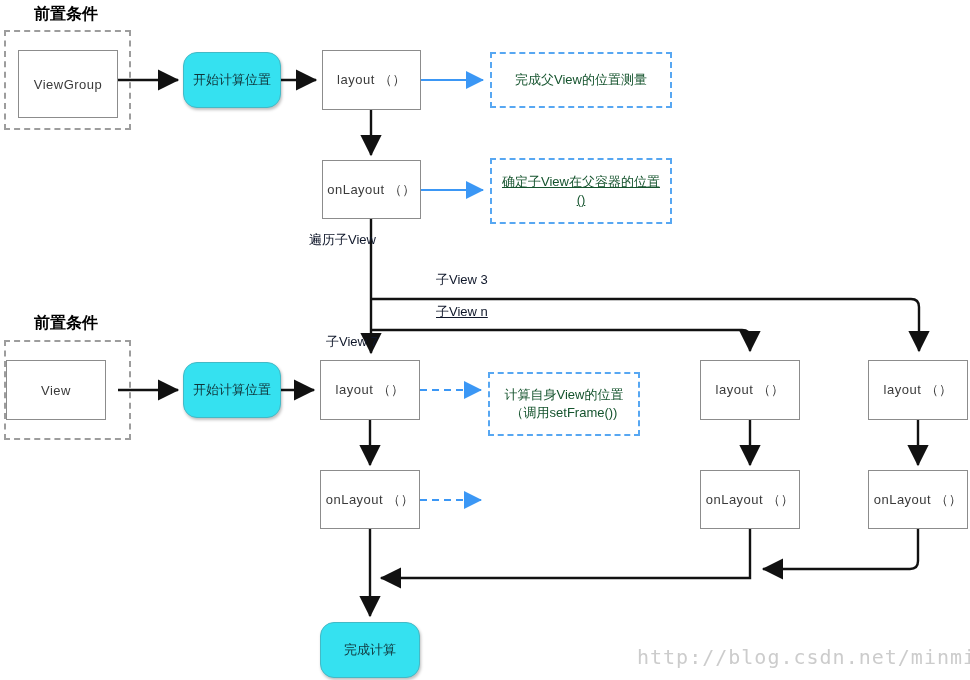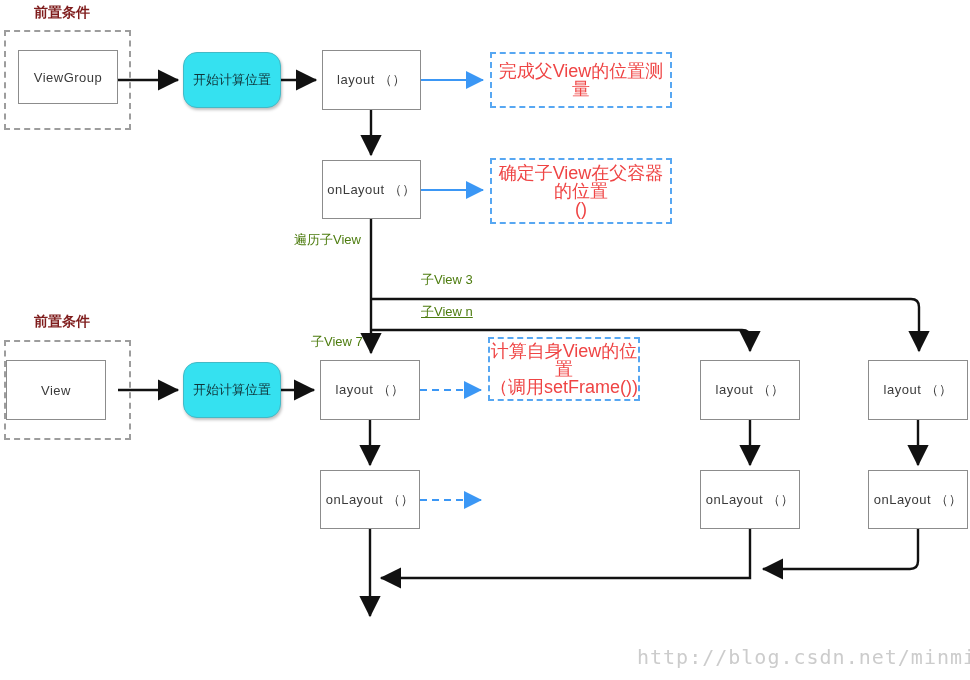--- a/index.html
+++ b/index.html
@@ -14,26 +14,26 @@
     display:flex;align-items:center;justify-content:center;
     font-size:13px;letter-spacing:.5px;
   }
   .dashed-group{border:2px dashed #9d9d9d;background:transparent;}
   .cyan{
     background:#35e1f0;border:1px solid #43b9c6;border-radius:14px;
     color:#10343a;display:flex;align-items:center;justify-content:center;
     font-size:13px;box-shadow:1px 2px 3px rgba(0,0,0,.25);
   }
   .note{
-    border:2px dashed #57a7f2;color:#ef4444;background:#fff;
+    border:2px dashed #57a7f2;color:#14532d;background:#fff;
     display:flex;flex-direction:column;align-items:center;justify-content:center;
-    font-size:18px;line-height:18px;text-align:center;
+    font-size:13px;line-height:18px;text-align:center;
   }
-  .red-label{color:#7f1d1d;font-weight:bold;font-size:14px;}
-  .edge-label{font-size:13px;color:#4d7c0f;white-space:nowrap;}
+  .red-label{color:#000000;font-weight:bold;font-size:16px;}
+  .edge-label{font-size:13px;color:#0f172a;white-space:nowrap;margin-left:15px;}
   .watermark{
     font-family:"DejaVu Sans Mono","Liberation Mono",monospace;
     font-size:20px;color:#cccccc;letter-spacing:1px;white-space:nowrap;
   }
 </style>
 </head>
 <body>
 
 <div id="canvas">
 
@@ -72,62 +72,63 @@
     <g stroke="#3b97f5" stroke-width="2" fill="none" stroke-dasharray="7 5">
       <path d="M420 390 H481" marker-end="url(#abl)"></path>
       <path d="M420 500 H481" marker-end="url(#abl)"></path>
     </g>
   </svg>
 
   <div class="abs red-label" style="left:34px;top:4px;">前置条件</div>
 
   <div class="abs dashed-group" style="left:4px;top:30px;width:127px;height:100px;"></div>
 
-  <div class="abs node" style="left:18px;top:50px;width:100px;height:54px;">ViewGroup</div>
+  <div class="abs node" style="left:18px;top:50px;width:100px;height:68px;">ViewGroup</div>
 
   <div class="abs cyan" style="left:183px;top:52px;width:98px;height:56px;">开始计算位置</div>
 
   <div class="abs node" style="left:322px;top:50px;width:99px;height:60px;">layout （）</div>
 
   <div class="abs note" style="left:490px;top:52px;width:182px;height:56px;">
     <span>完成父View的位置测量</span>
   </div>
 
   <div class="abs node" style="left:322px;top:160px;width:99px;height:59px;">onLayout （）</div>
 
-  <div class="abs note" style="left:490px;top:158px;width:182px;height:66px;">
+  <div class="abs note" style="left:490px;top:158px;width:182px;height:66px;text-decoration:underline;">
     <span>确定子View在父容器的位置</span>
     <span>()</span>
   </div>
 
   <div class="abs edge-label" style="left:294px;top:231px;">遍历子View</div>
   <div class="abs edge-label" style="left:421px;top:271px;">子View 3</div>
   <div class="abs edge-label" style="left:421px;top:303px;text-decoration:underline;">子View n</div>
   <div class="abs edge-label" style="left:311px;top:333px;">子View 7</div>
 
   <div class="abs red-label" style="left:34px;top:313px;">前置条件</div>
 
   <div class="abs dashed-group" style="left:4px;top:340px;width:127px;height:100px;"></div>
 
   <div class="abs node" style="left:6px;top:360px;width:100px;height:60px;">View</div>
 
   <div class="abs cyan" style="left:183px;top:362px;width:98px;height:56px;">开始计算位置</div>
 
   <div class="abs node" style="left:320px;top:360px;width:100px;height:60px;">layout （）</div>
 
-  <div class="abs note" style="left:488px;top:337px;width:152px;height:64px;">
+  <div class="abs note" style="left:488px;top:372px;width:152px;height:64px;">
     <span>计算自身View的位置</span>
     <span>（调用setFrame())</span>
   </div>
 
   <div class="abs node" style="left:320px;top:470px;width:100px;height:59px;">onLayout （）</div>
 
 
   <div class="abs node" style="left:700px;top:360px;width:100px;height:60px;">layout （）</div>
   <div class="abs node" style="left:700px;top:470px;width:100px;height:59px;">onLayout （）</div>
 
   <div class="abs node" style="left:868px;top:360px;width:100px;height:60px;">layout （）</div>
   <div class="abs node" style="left:868px;top:470px;width:100px;height:59px;">onLayout （）</div>
 
+  <div class="abs cyan" style="left:320px;top:622px;width:100px;height:56px;">完成计算</div>
 
   <div class="abs watermark" style="left:637px;top:645px;">http://blog.csdn.net/minmin_1123</div>
 
 </div>
 
 </body></html>

